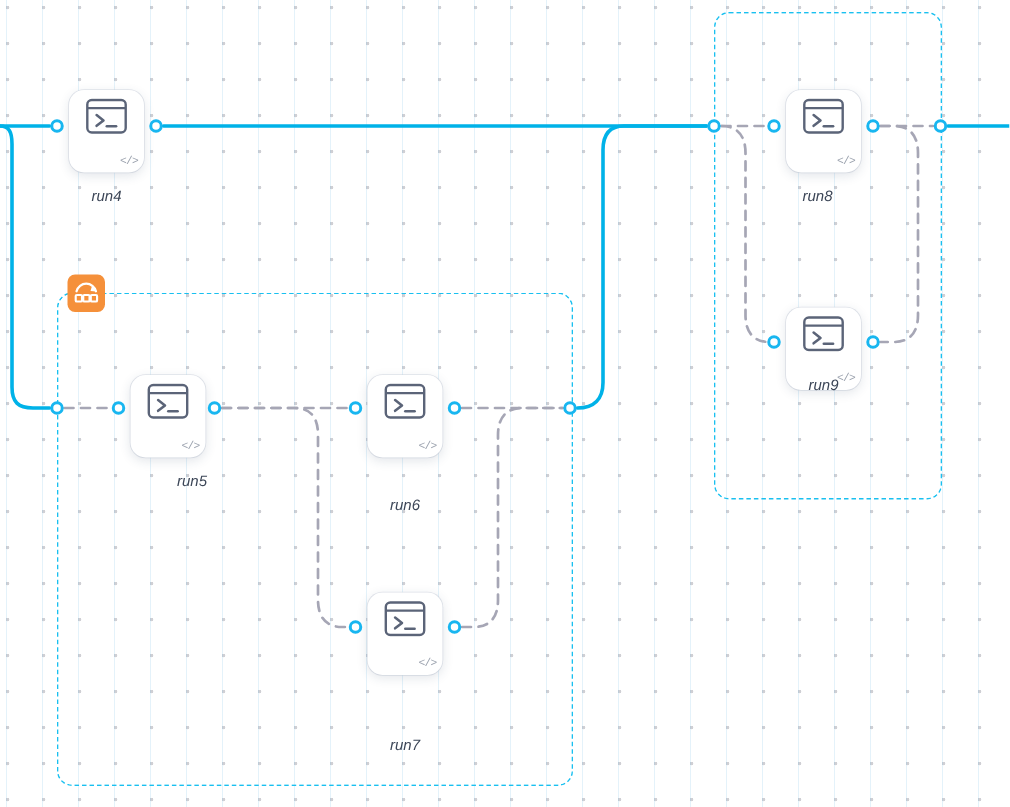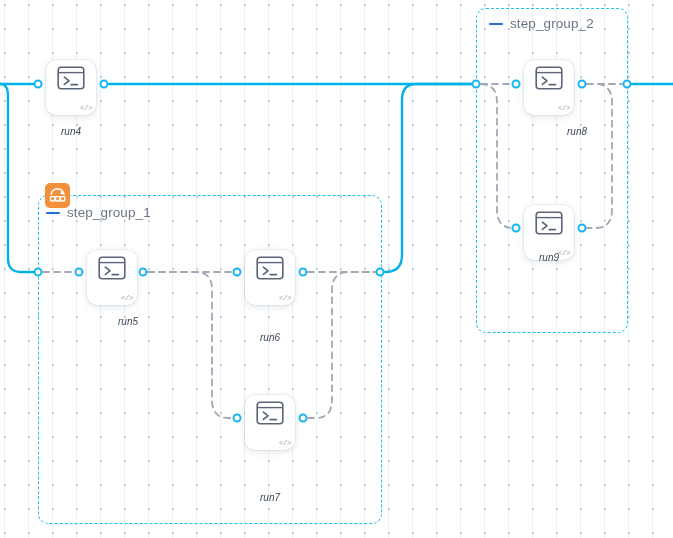--- a/index.html
+++ b/index.html
@@ -162,39 +162,31 @@
     <path class="edge-inner" d="M 308 272 L 375 272"></path>
     <path class="edge-inner" d="M 308 418 L 316 418 C 327 418 332 411 332 400 L 332 290 C 332 279 337 272 348 272 L 375 272"></path>
 
     <path class="edge-inner" d="M 481 84 L 511 84"></path>
     <path class="edge-inner" d="M 481 84 C 492 84 497 91 497 102 L 497 210 C 497 221 502 228 513 228 L 511 228"></path>
     <path class="edge-inner" d="M 587 84 L 596 84 C 607 84 612 91 612 102 L 612 210 C 612 221 607 228 596 228 L 587 228"></path>
     <path class="edge-inner" d="M 587 84 L 622 84"></path>
   </svg>
 
   <div class="group-box" style="left:476px; top:8px; width:152px; height:325px;"></div>
-  <div class="group-header" style="left:489px; top:16px;">
-    <span class="group-collapse"></span>
-    <span class="group-label">step_group_2</span>
-  </div>
 
   <div class="group-box" style="left:38px; top:195px; width:344px; height:329px;"></div>
   <div class="group-badge" style="left:45px; top:183px;">
     <svg width="19" height="19" viewBox="0 0 20 20">
       <path d="M3.2 8.6 A 7 7 0 0 1 16.8 8.6" fill="none" stroke="#ffffff" stroke-width="1.6" stroke-linecap="round"></path>
       <path d="M14.2 4.2 L 16.9 8.7 L 13.0 8.4 Z" fill="#ffffff"></path>
       <rect x="2.6" y="11.2" width="4.4" height="4.6" rx="0.8" fill="none" stroke="#ffffff" stroke-width="1.5"></rect>
       <rect x="7.9" y="11.2" width="4.4" height="4.6" rx="0.8" fill="none" stroke="#ffffff" stroke-width="1.5"></rect>
       <rect x="13.2" y="11.2" width="4.4" height="4.6" rx="0.8" fill="none" stroke="#ffffff" stroke-width="1.5"></rect>
     </svg>
   </div>
-  <div class="group-header" style="left:46px; top:205px;">
-    <span class="group-collapse"></span>
-    <span class="group-label">step_group_1</span>
-  </div>
 
   <div class="node" style="left:46px; top:60px;">
     <span class="node-icon">
       <svg width="28" height="24" viewBox="0 0 28 24">
         <rect x="1.2" y="1.2" width="25.6" height="21.6" rx="3" fill="none" stroke="#5b6478" stroke-width="1.6"></rect>
         <line x1="1.2" y1="6.6" x2="26.8" y2="6.6" stroke="#5b6478" stroke-width="1.4"></line>
         <path d="M7.4 11.2 L 12.0 14.8 L 7.4 18.4" fill="none" stroke="#5b6478" stroke-width="1.7" stroke-linecap="round" stroke-linejoin="round"></path>
         <line x1="14.2" y1="18.6" x2="20.4" y2="18.6" stroke="#5b6478" stroke-width="1.7" stroke-linecap="round"></line>
       </svg>
     </span>
@@ -253,21 +245,21 @@
     <span class="node-icon">
       <svg width="28" height="24" viewBox="0 0 28 24">
         <rect x="1.2" y="1.2" width="25.6" height="21.6" rx="3" fill="none" stroke="#5b6478" stroke-width="1.6"></rect>
         <line x1="1.2" y1="6.6" x2="26.8" y2="6.6" stroke="#5b6478" stroke-width="1.4"></line>
         <path d="M7.4 11.2 L 12.0 14.8 L 7.4 18.4" fill="none" stroke="#5b6478" stroke-width="1.7" stroke-linecap="round" stroke-linejoin="round"></path>
         <line x1="14.2" y1="18.6" x2="20.4" y2="18.6" stroke="#5b6478" stroke-width="1.7" stroke-linecap="round"></line>
       </svg>
     </span>
     <span class="node-badge">&lt;/&gt;</span>
   </div>
-  <div class="node-label" style="left:552px; top:126px; width:50px;">run8</div>
+  <div class="node-label" style="left:520px; top:126px; width:50px;">run8</div>
   <div class="port" style="left:516px; top:84px;"></div>
   <div class="port" style="left:582px; top:84px;"></div>
 
   <div class="node" style="left:524px; top:205px;">
     <span class="node-icon">
       <svg width="28" height="24" viewBox="0 0 28 24">
         <rect x="1.2" y="1.2" width="25.6" height="21.6" rx="3" fill="none" stroke="#5b6478" stroke-width="1.6"></rect>
         <line x1="1.2" y1="6.6" x2="26.8" y2="6.6" stroke="#5b6478" stroke-width="1.4"></line>
         <path d="M7.4 11.2 L 12.0 14.8 L 7.4 18.4" fill="none" stroke="#5b6478" stroke-width="1.7" stroke-linecap="round" stroke-linejoin="round"></path>
         <line x1="14.2" y1="18.6" x2="20.4" y2="18.6" stroke="#5b6478" stroke-width="1.7" stroke-linecap="round"></line>

